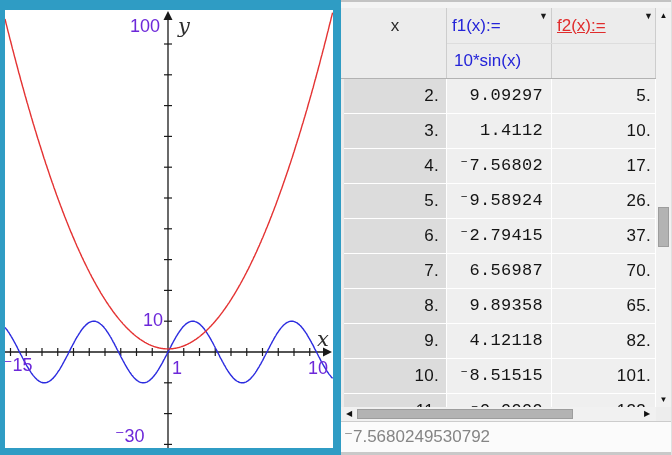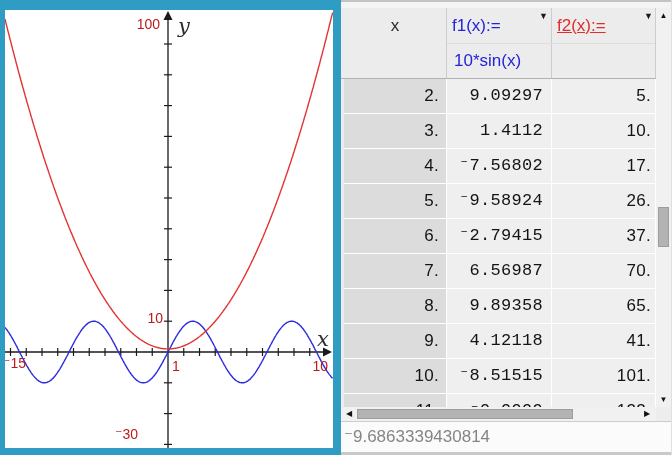--- a/index.html
+++ b/index.html
@@ -3,21 +3,21 @@
 <meta charset="utf-8">
 <style>
   html,body{margin:0;padding:0;background:#888;}
   #screen{position:relative;width:672px;height:455px;overflow:hidden;
           font-family:"Liberation Sans","DejaVu Sans",sans-serif;background:#ececec;}
 
   
   #graph-pane{position:absolute;left:0;top:0;width:341px;height:455px;background:#2f9cc4;}
   #graph-inner{position:absolute;left:5px;top:10px;width:328px;height:438px;background:#ffffff;overflow:hidden;}
   #plot{position:absolute;left:0;top:0;}
-  .axlbl{position:absolute;font-size:14px;color:#b91c1c;line-height:1;white-space:nowrap;}
+  .axlbl{position:absolute;font-size:18px;color:#6d28d9;line-height:1;white-space:nowrap;}
   .axvar{position:absolute;font-family:"DejaVu Serif",serif;font-style:italic;font-size:21px;color:#2e2e2e;line-height:1;}
   #lbl-y100{left:100px;top:7px;width:55px;text-align:right;}
   #lbl-y   {left:173px;top:6px;}
   #lbl-y10 {left:115px;top:301px;width:43px;text-align:right;}
   #lbl-x1  {left:167px;top:349px;}
   #lbl-x10 {left:297px;top:349px;width:26px;text-align:right;}
   #lbl-xn10{left:-2px;top:346px;}
   #lbl-yn30{left:110px;top:417px;width:43px;text-align:left;}
   #lbl-x   {left:312px;top:319px;}
 
@@ -173,21 +173,21 @@
         <div class="c3">70.</div>
       </div>
       <div class="trow">
         <div class="c1">8.</div>
         <div class="c2">9.89358</div>
         <div class="c3">65.</div>
       </div>
       <div class="trow">
         <div class="c1">9.</div>
         <div class="c2">4.12118</div>
-        <div class="c3">41.</div>
+        <div class="c3">82.</div>
       </div>
       <div class="trow">
         <div class="c1">10.</div>
         <div class="c2">⁻8.51515</div>
         <div class="c3">101.</div>
       </div>
       <div class="trow">
         <div class="c1">11.</div>
         <div class="c2">⁻9.9999</div>
         <div class="c3">122.</div>
@@ -201,19 +201,19 @@
     </div>
 
     <div id="hscroll">
       <div class="hbtn" id="hs-left">◀</div>
       <div id="hs-thumb"></div>
       <div class="hbtn" id="hs-right">▶</div>
     </div>
     <div id="scroll-corner"></div>
 
     <div id="status-bar">
-      <span id="status-text">⁻9.6863339430814</span>
+      <span id="status-text">⁻7.5680249530792</span>
     </div>
     <div id="bottom-strip"></div>
 
     <div id="right-edge"></div>
   </div>
 </div>
 
 </body></html>

